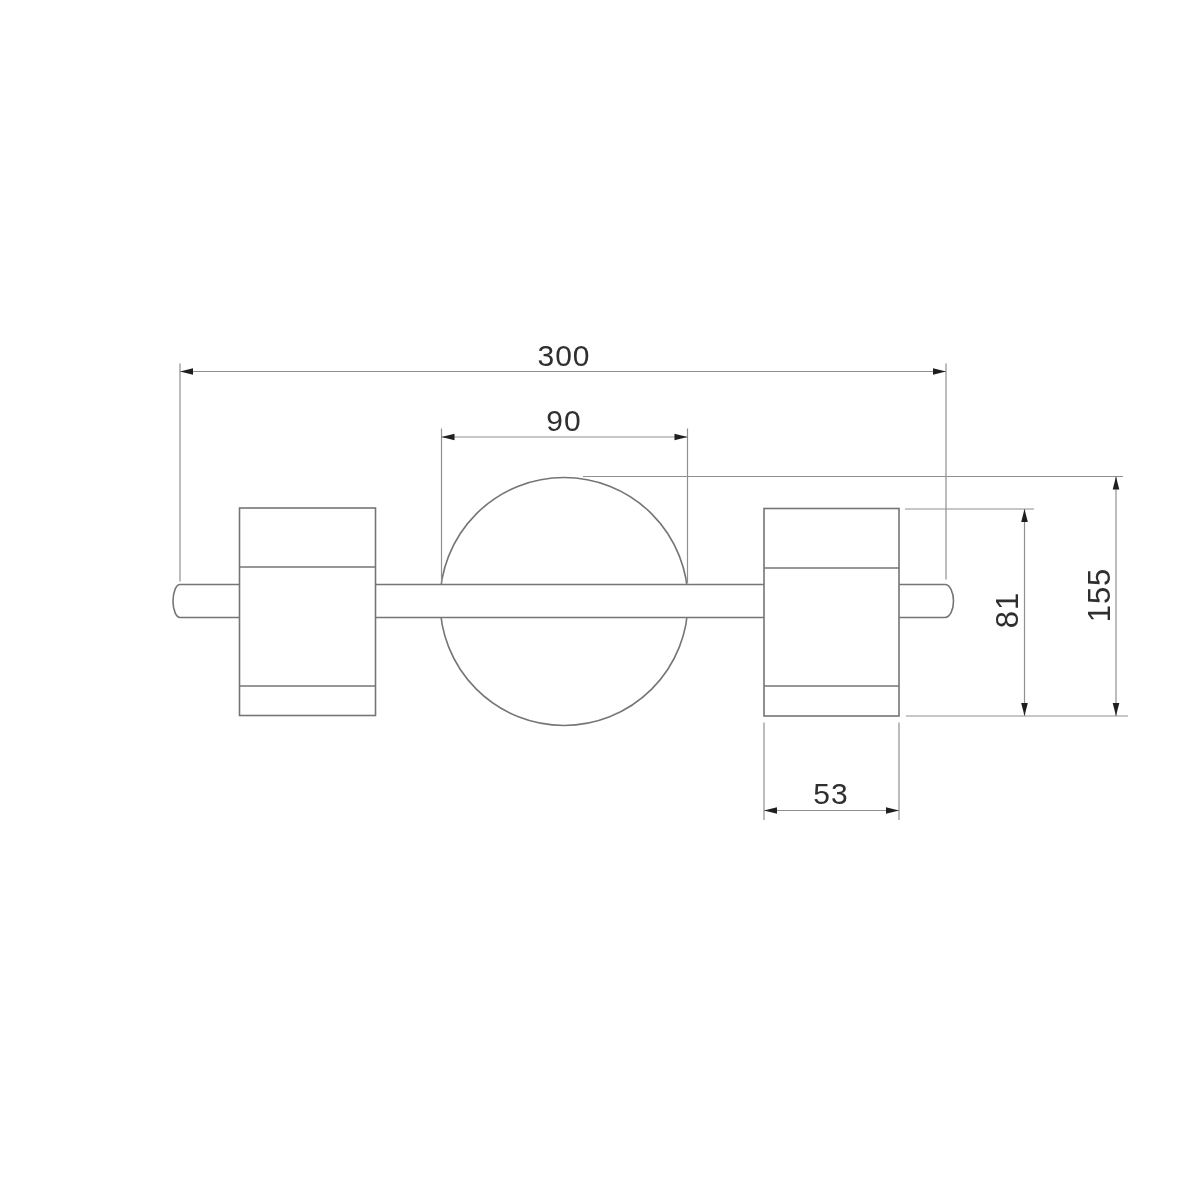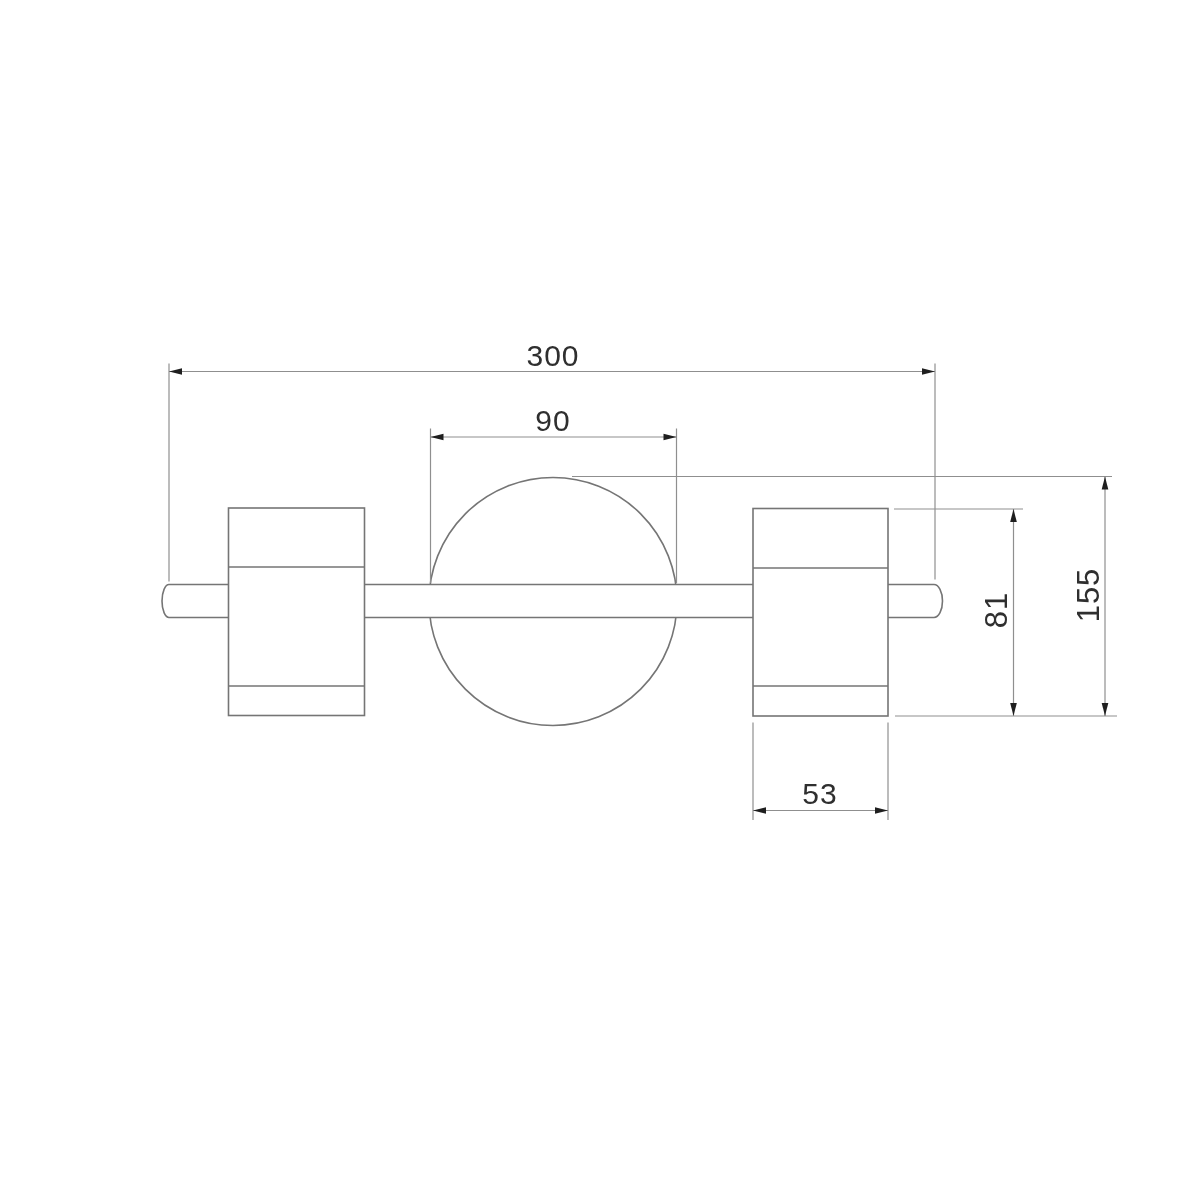--- a/index.html
+++ b/index.html
@@ -9,20 +9,21 @@
     width: 1200px;
     height: 1200px;
     overflow: hidden;
     font-family: "Liberation Sans", sans-serif;
   }
   .stage {
     position: relative;
     width: 1024px;
     height: 1200px;
     background: #ffffff;
+    margin-left: 11px;
   }
   svg { display: block; }
 
   
   .outline {
     stroke: #757575;
     stroke-width: 1.6;
     fill: none;
   }
   .part {

